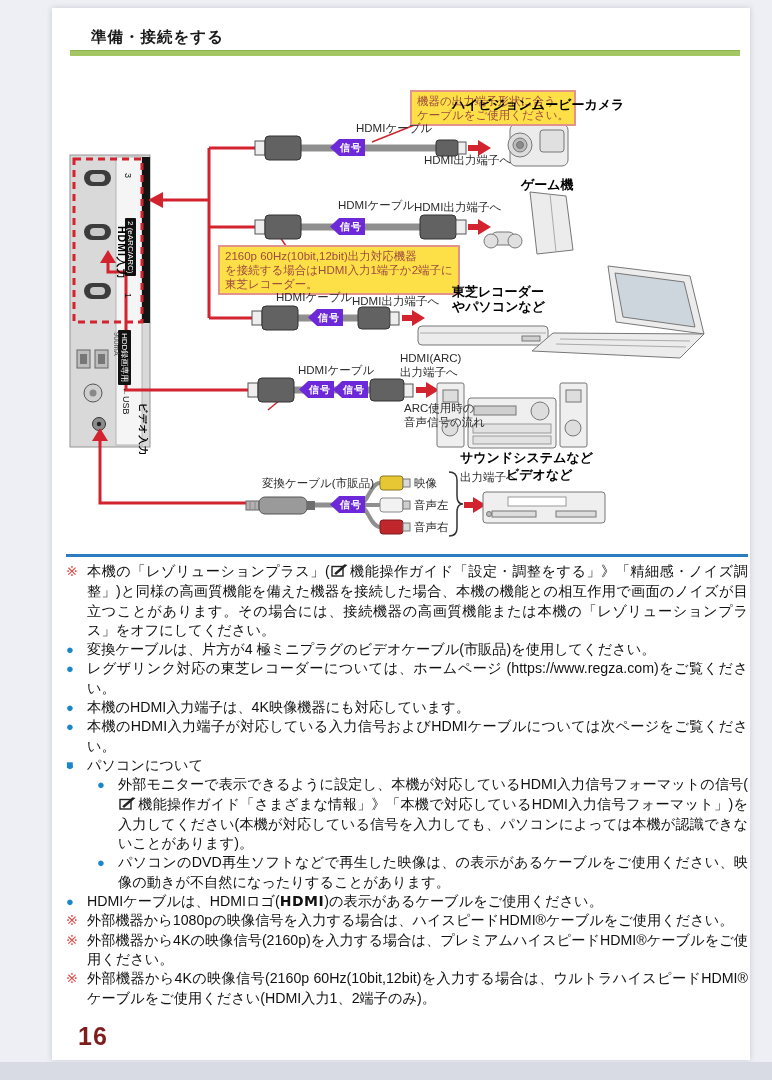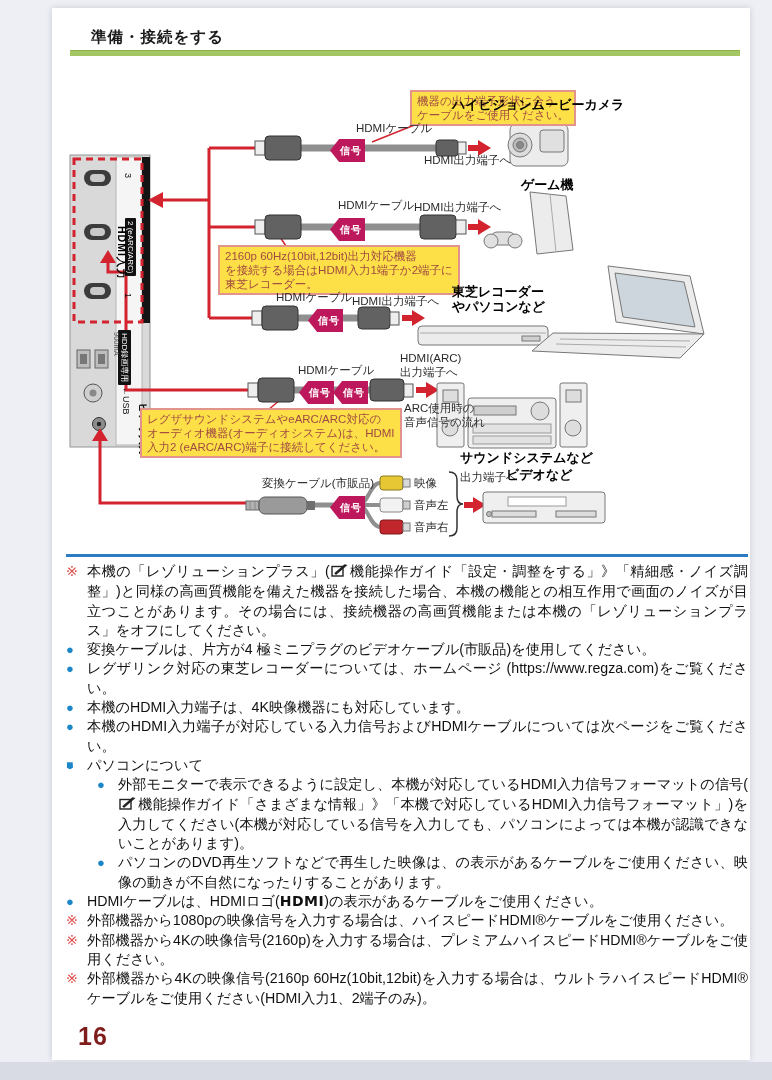--- a/index.html
+++ b/index.html
@@ -7,21 +7,21 @@
   .stage{position:absolute;left:0;top:0;width:772px;height:1080px;}
   .page{position:absolute;left:52px;top:8px;width:698px;height:1052px;background:#ffffff;box-shadow:0 0 6px rgba(40,50,80,.18);}
   .bottom-band{position:absolute;left:0;top:1062px;width:772px;height:18px;background:#d8dbe3;}
   
   .hdr-title{position:absolute;left:70px;top:27px;font-size:15.5px;font-weight:bold;color:#1a1a1a;letter-spacing:1px;margin-left:21px;}
   .hdr-rule{position:absolute;left:70px;top:50px;width:670px;height:5px;background:#a4c763;border-top:1px solid #8db24e;}
   
   svg.diag{position:absolute;left:0;top:0;width:772px;height:560px;}
   .dl{position:absolute;font-size:11.5px;line-height:13.5px;color:#2b2b2b;white-space:pre-line;}
   .dt{position:absolute;font-size:13px;line-height:14.5px;font-weight:bold;color:#000;white-space:pre-line;}
-  .sig{position:absolute;width:35px;height:23px;background:#be185d;color:#fff;font-size:10px;font-weight:bold;
+  .sig{position:absolute;width:35px;height:17px;background:#6d28d9;color:#fff;font-size:10px;font-weight:bold;
        display:flex;align-items:center;justify-content:center;padding-left:7px;box-sizing:border-box;
        clip-path:polygon(0 50%,26% 0,100% 0,100% 100%,26% 100%);letter-spacing:1px;}
   .callout{position:absolute;background:#fde047;border:2px solid #e2938c;color:#a14a42;font-size:11.5px;
            line-height:14px;padding:2px 5px;white-space:pre-line;}
   .vlabel{position:absolute;transform:rotate(90deg);transform-origin:left top;white-space:nowrap;}
   .vsmall{font-size:9px;color:#111;}
   .vbadge{font-size:8px;color:#fff;background:#111;padding:1px 3px;border-radius:1px;}
   .vbold{font-size:10.5px;font-weight:bold;color:#000;letter-spacing:1px;}
   
   .notice{position:absolute;left:66px;top:552px;width:682px;color:#111;}
@@ -230,23 +230,20 @@
   <div class="vlabel vbadge" style="left:131px;top:330px;">HDD録画専用</div>
   <div class="vlabel vsmall" style="left:121px;top:332px;font-size:7.5px;color:#555;">900mA</div>
   <div class="vlabel vsmall" style="left:131px;top:387px;">←USB</div>
   <div class="vlabel vbold" style="left:149px;top:403px;font-size:9.5px;">ビデオ入力</div>
 
   <div class="callout" style="left:410px;top:90px;">機器の出力端子形状に合う
 ケーブルをご使用ください。</div>
   <div class="callout" style="left:218px;top:245px;">2160p 60Hz(10bit,12bit)出力対応機器
 を接続する場合はHDMI入力1端子か2端子に
 東芝レコーダー。</div>
-  <div class="callout" style="left:140px;top:408px;">レグザサウンドシステムやeARC/ARC対応の
-オーディオ機器(オーディオシステム)は、HDMI
-入力2 (eARC/ARC)端子に接続してください。</div>
 
   <div class="sig" style="left:330px;top:139px;">信号</div>
   <div class="sig" style="left:330px;top:218px;">信号</div>
   <div class="sig" style="left:308px;top:309px;">信号</div>
   <div class="sig" style="left:299px;top:381px;">信号</div>
   <div class="sig" style="left:333px;top:381px;">信号</div>
   <div class="sig" style="left:330px;top:496px;">信号</div>
 
   <div class="dl" style="left:356px;top:122px;">HDMIケーブル</div>
   <div class="dl" style="left:424px;top:154px;">HDMI出力端子へ</div>

